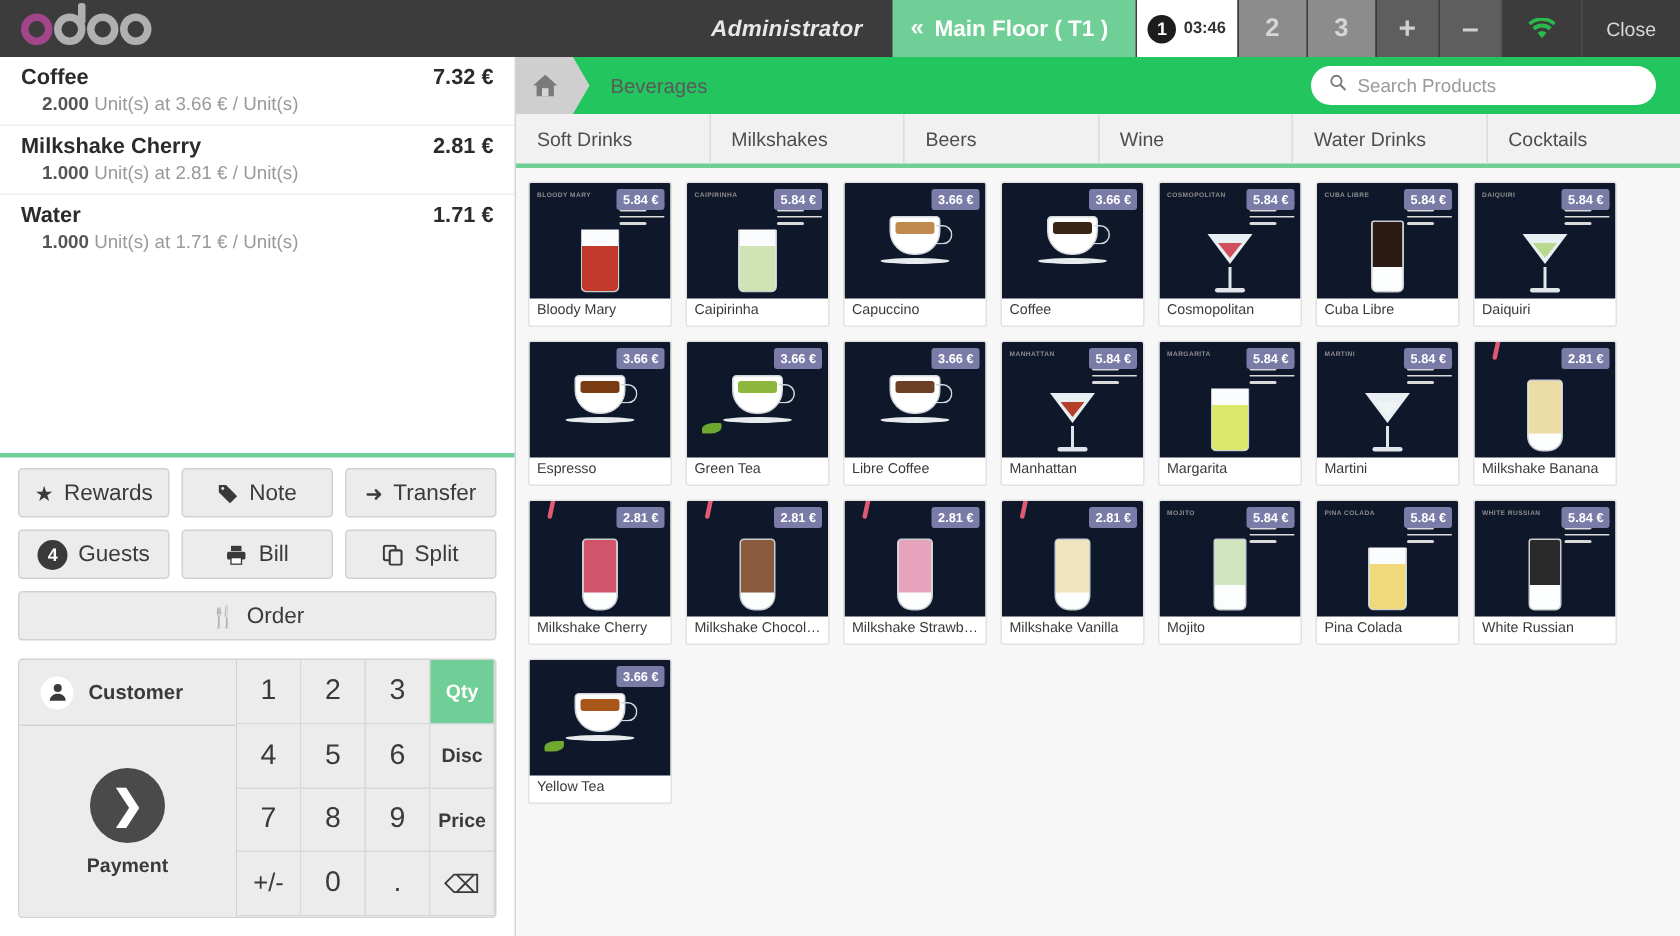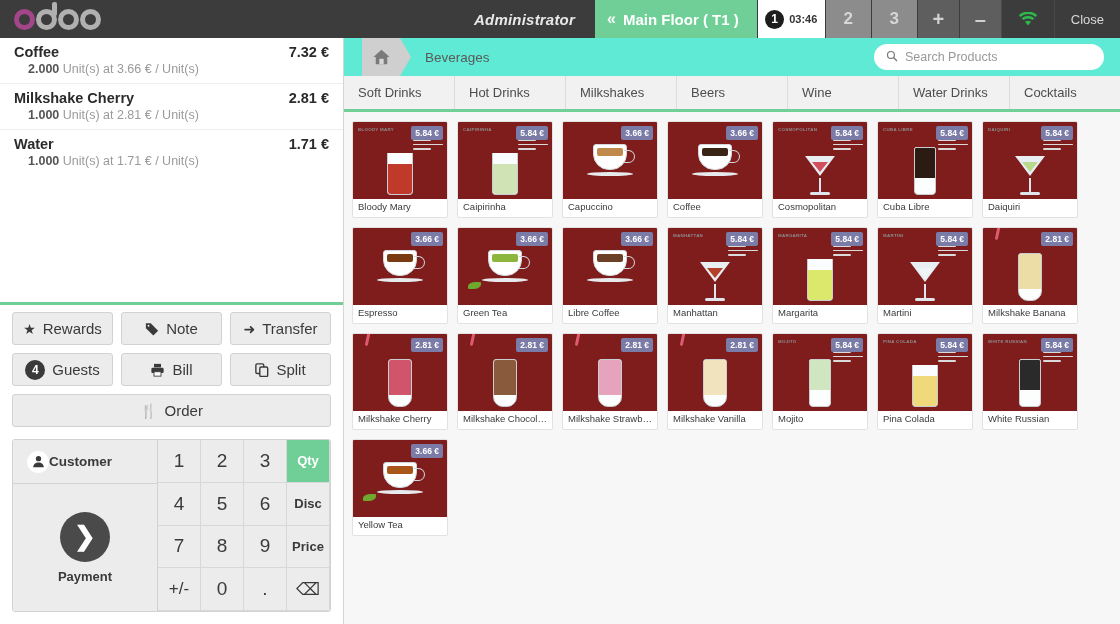--- a/index.html
+++ b/index.html
@@ -92,21 +92,21 @@
     width: 20px; height: 20px; border-radius: 50%; background: #3a3a3a; color: #fff;
     font-size: 12px; font-weight: bold; display: flex; align-items: center; justify-content: center;
   }
 
   .bottom-panel {
     display: flex; margin: 0 12px 12px 12px; border: 1px solid #d2d2d2; border-radius: 3px;
     overflow: hidden; height: 173px;
   }
   .bp-left { width: 145px; display: flex; flex-direction: column; border-right: 1px solid #d2d2d2; }
   .cust-btn {
-    height: 44px; display: flex; align-items: center; gap: 0; padding-left: 14px;
+    height: 44px; display: flex; align-items: center; gap: 10px; padding-left: 14px;
     background: #ececec; border-bottom: 1px solid #d2d2d2; cursor: pointer;
   }
   .cust-ic {
     width: 22px; height: 22px; border-radius: 50%; background: #fff;
     display: flex; align-items: center; justify-content: center;
   }
   .cust-btn span.lbl { font-size: 13.5px; color: #3a3a3a; font-weight: bold; }
   .pay-btn {
     flex: 1; background: #ececec; display: flex; flex-direction: column;
     align-items: center; justify-content: center; gap: 7px; cursor: pointer;
@@ -123,22 +123,22 @@
     display: flex; align-items: center; justify-content: center;
     font-size: 19px; color: #3a3a3a; cursor: pointer;
   }
   .key.mode { font-size: 13px; font-weight: bold; }
   .key.mode.active { background: #6fcf97; color: #fff; }
   .key.wide-sym { font-size: 17px; }
 
   
   .rightpane { flex: 1; display: flex; flex-direction: column; min-width: 0; background: #fff; }
   .breadcrumb {
-    height: 38px; flex: 0 0 38px; background: #5eead4; display: flex; align-items: center;
-    padding-right: 16px; position: relative; padding-left: 18px;
+    height: 38px; flex: 0 0 38px; background: #22c55e; display: flex; align-items: center;
+    padding-right: 16px; position: relative;
   }
   .home-cell {
     width: 38px; height: 38px; display: flex; align-items: center; justify-content: center;
     background: #cfcfcf; cursor: pointer;
   }
   .bc-arrow {
     width: 0; height: 0; border-top: 19px solid transparent; border-bottom: 19px solid transparent;
     border-left: 11px solid #cfcfcf;
   }
   .bc-label { font-size: 13.5px; color: #5a5a5a; padding-left: 14px; cursor: pointer; }
@@ -163,21 +163,21 @@
   .cat:last-child { border-right: none; }
 
   .products {
     flex: 1; background: #f7f7f7; padding: 9px 0 9px 8px;
     display: flex; flex-wrap: wrap; align-content: flex-start; gap: 9px; overflow: hidden;
   }
   .pcard {
     width: 96px; height: 97px; background: #fff; border: 1px solid #e2e2e2; border-radius: 2px;
     position: relative; display: flex; flex-direction: column; cursor: pointer; overflow: hidden;
   }
-  .pimg { flex: 1; position: relative; overflow: hidden; background: #7f1d1d; }
+  .pimg { flex: 1; position: relative; overflow: hidden; background: #0f172a; }
   .pprice {
     position: absolute; top: 4px; right: 4px; background: #7b7ba8; color: #fff;
     font-size: 8.5px; font-weight: bold; padding: 2px 4px; border-radius: 2px; z-index: 3;
     white-space: nowrap;
   }
   .pname {
     font-size: 9.5px; color: #3a3a3a; padding: 3px 5px 5px 5px; line-height: 1.1;
     white-space: nowrap; overflow: hidden; text-overflow: ellipsis;
   }
   
@@ -416,21 +416,20 @@
               <circle cx="6.6" cy="6.6" r="4.6" fill="none" stroke="#777" stroke-width="1.6"></circle>
               <line x1="10" y1="10" x2="14.6" y2="14.6" stroke="#777" stroke-width="1.8"></line>
             </svg>
         </span>
         <input type="text" placeholder="Search Products" style="">
       </div>
     </div>
 
     <div class="cats">
       <div class="cat">Soft Drinks</div>
-      <div class="cat">Hot Drinks</div>
       <div class="cat">Milkshakes</div>
       <div class="cat">Beers</div>
       <div class="cat">Wine</div>
       <div class="cat">Water Drinks</div>
       <div class="cat">Cocktails</div>
     </div>
 
     <div class="products" id="product-grid">
         <div class="pcard">
           <div class="pimg">

